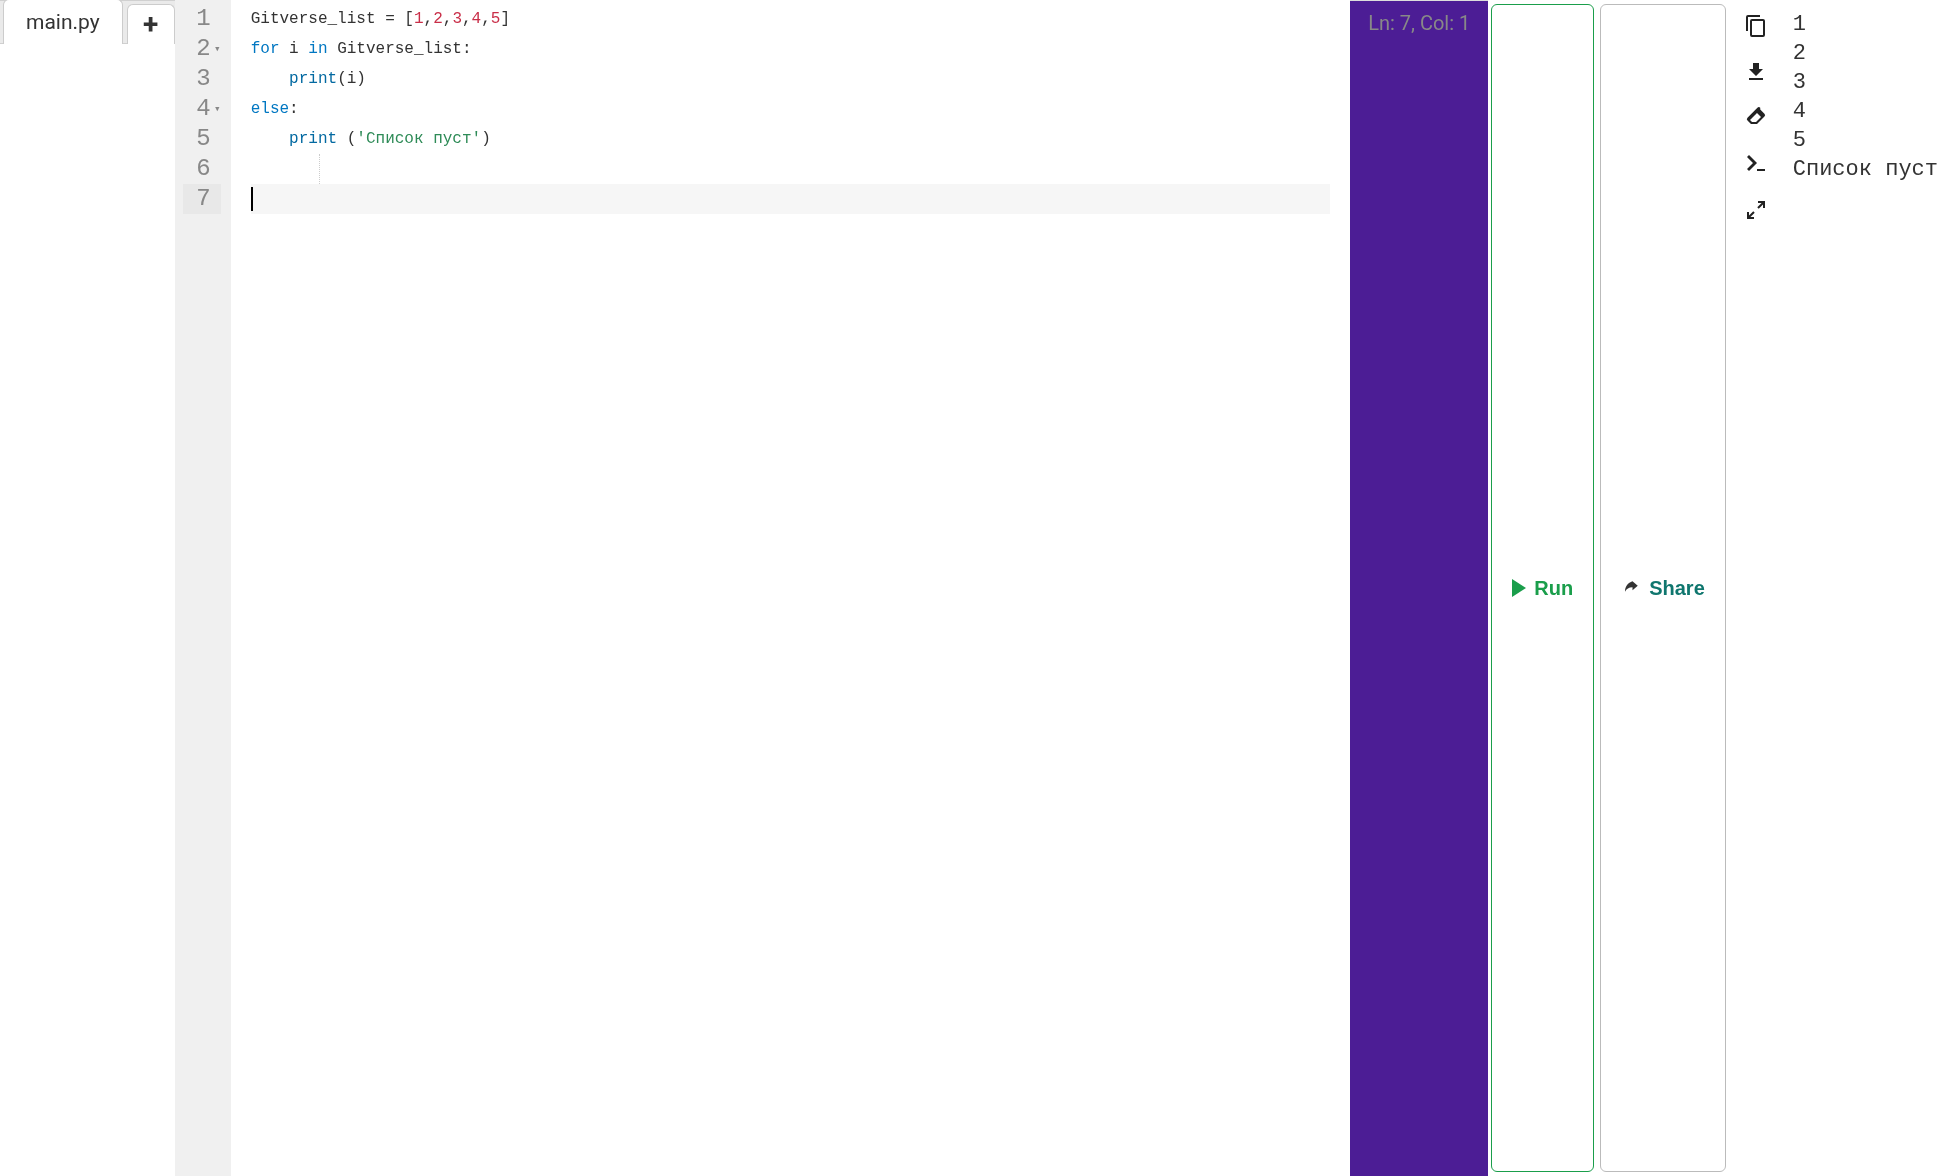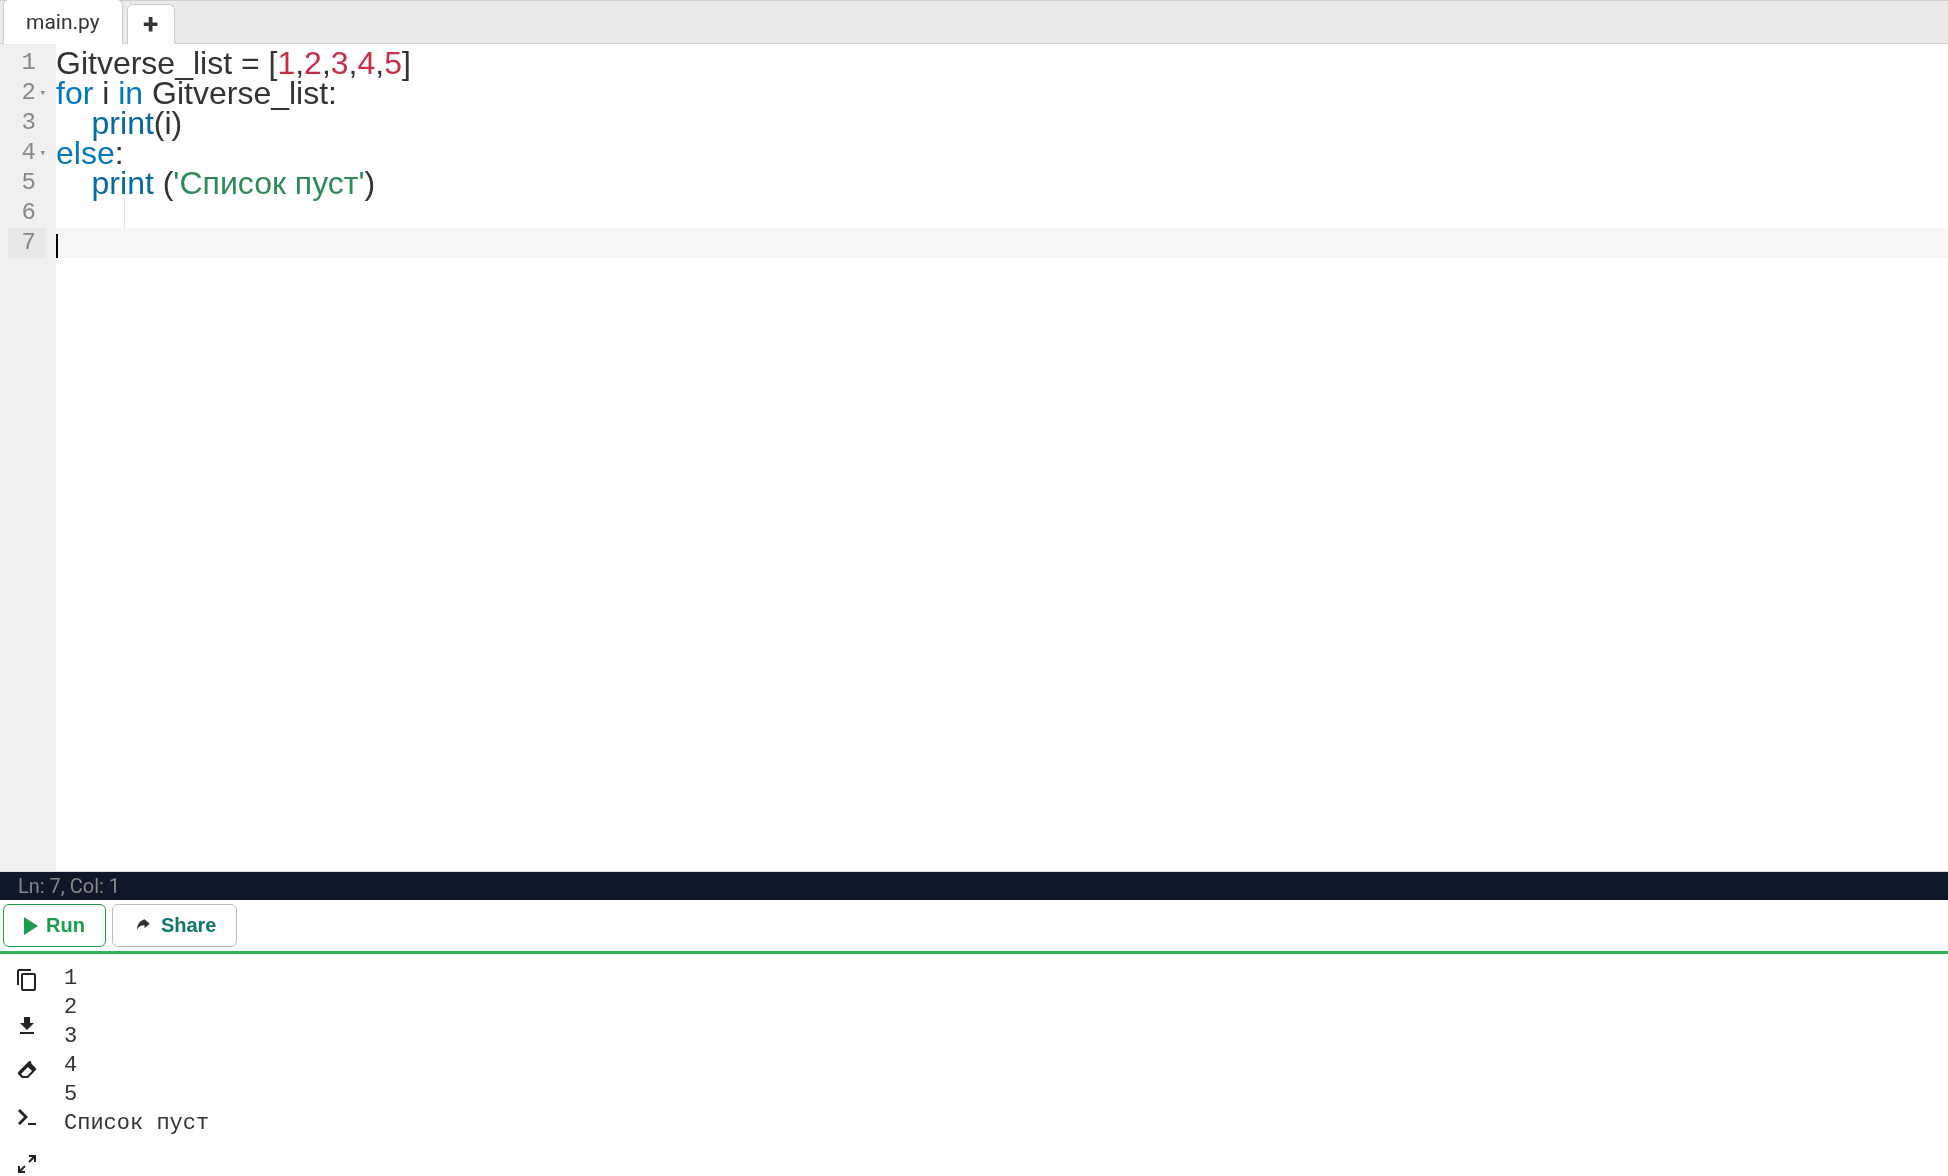--- a/index.html
+++ b/index.html
@@ -8,21 +8,21 @@
   box-sizing: border-box;
 }
 body {
   font-family: -apple-system, BlinkMacSystemFont, "Segoe UI", Roboto, Helvetica, Arial, sans-serif;
   font-size: 14px;
   background: #fff;
   color: #333;
 }
 .app {
   display: flex;
-  flex-direction: column;
+  flex-direction: row;
   height: 100vh;
 }
 .tabs-bar {
   display: flex;
   background: #eaeaea;
   border-top: 1px solid #d0d0d0;
   border-bottom: 1px solid #d0d0d0;
   height: 44px;
   align-items: flex-end;
 }
@@ -83,23 +83,23 @@
 }
 .fold-marker {
   font-size: 11px;
   color: #888;
   margin-left: 2px;
   width: 8px;
   display: inline-block;
 }
 .code-area {
   flex: 1;
-  padding: 4px 0;
-  font-family: Liberation Sans, sans-serif;
-  font-size: 32px;
+  padding: 4px 20px;
+  font-family: Liberation Mono, monospace;
+  font-size: 16px;
   line-height: 30px;
   white-space: pre;
   position: relative;
 }
 .code-line {
   height: 30px;
   position: relative;
 }
 .code-line.active {
   background: #f6f6f6;
@@ -120,22 +120,22 @@
 .indent-guide {
   position: absolute;
   left: 68px;
   width: 1px;
   border-left: 1px dotted #ccc;
   height: 30px;
   top: 0;
   pointer-events: none;
 }
 .status-bar {
-  background: #0f172a;
-  padding: 2px 18px;
+  background: #4c1d95;
+  padding: 10px 18px;
   font-size: 20px;
   color: #888;
   border-top: 1px solid #ddd;
 }
 .toolbar {
   display: flex;
   gap: 6px;
   padding: 4px 3px;
   align-items: stretch;
   background: #fff;

